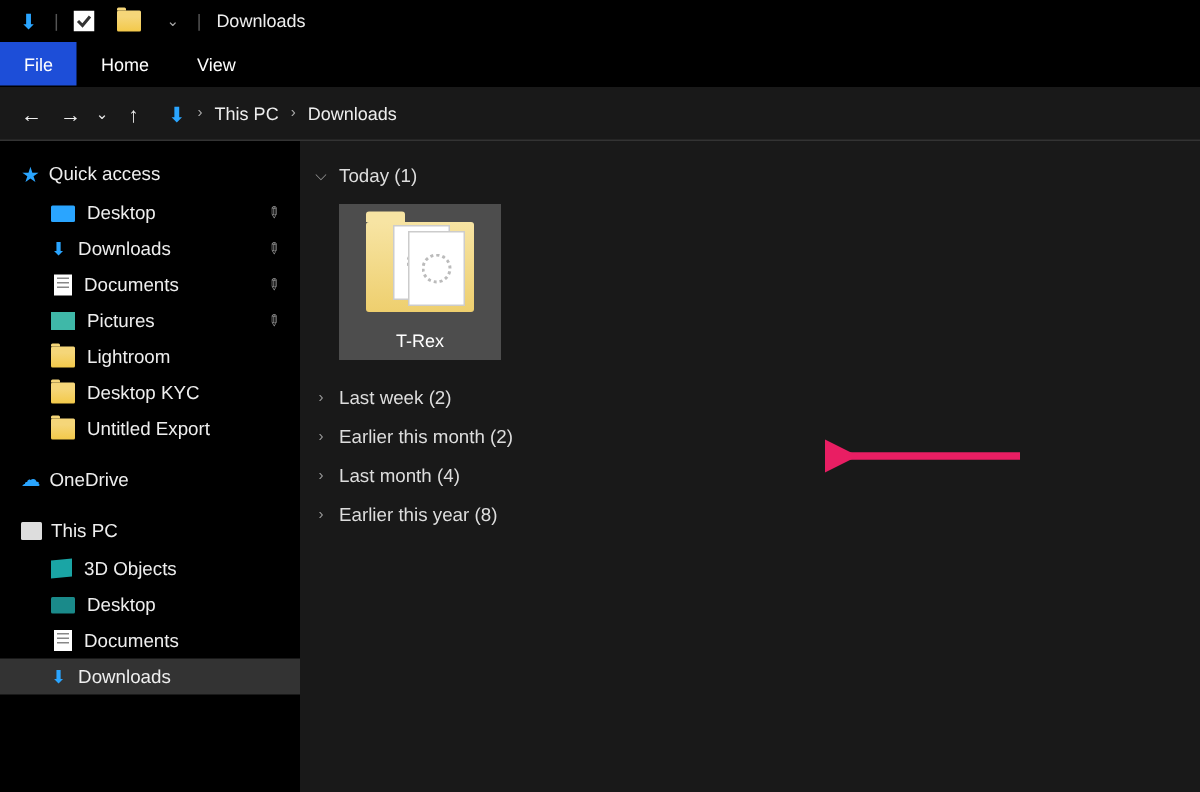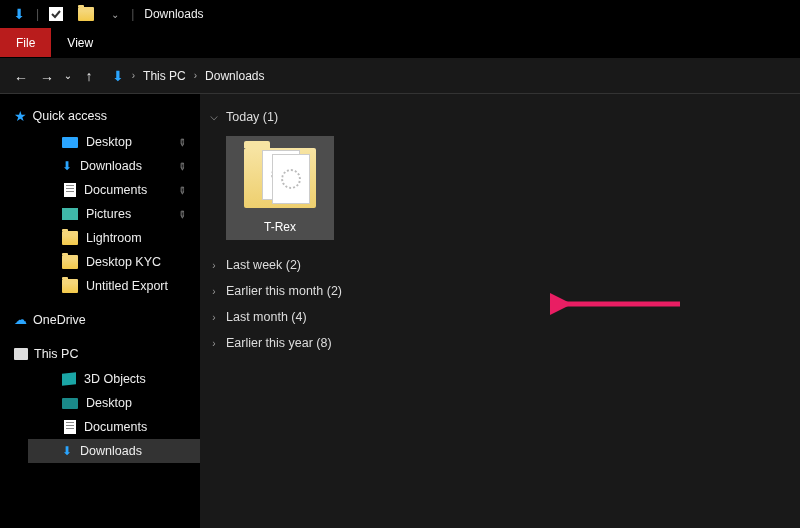--- a/index.html
+++ b/index.html
@@ -8,38 +8,38 @@
 
 .titlebar { height:28px; background:#000; display:flex; align-items:center; padding:0 4px; }
 .titlebar .tb-icon { width:18px; height:18px; margin:0 6px; display:flex; align-items:center; justify-content:center; }
 .dl-arrow { color:#2aa5ff; font-size:14px; }
 .tb-sep { color:#555; margin:0 2px; }
 .titlebar .title { margin-left:8px; font-size:12px; color:#eee; }
 
 
 .ribbon { height:30px; background:#000; display:flex; align-items:stretch; border-bottom:1px solid #000; }
 .ribbon .tab { padding:0 16px; display:flex; align-items:center; font-size:12px; color:#fff; cursor:pointer; }
-.ribbon .tab.file { background:#b91c1c; }
+.ribbon .tab.file { background:#1d4ed8; }
 .ribbon .tab.highlighted { border:3px solid #e91e63; padding:0 13px; }
 
 
 .navbar { height:36px; background:#191919; display:flex; align-items:center; padding:0 8px; border-bottom:1px solid #333; }
 .nav-btn { width:26px; height:26px; display:flex; align-items:center; justify-content:center; color:#eee; font-size:14px; cursor:pointer; }
 .nav-btn.small { font-size:10px; width:16px; }
 .breadcrumb { display:flex; align-items:center; gap:8px; margin-left:10px; color:#eee; font-size:12px; }
 .breadcrumb .crumb { cursor:pointer; }
 .breadcrumb .chev { color:#aaa; font-size:10px; }
 
 .workspace { display:flex; height:calc(528px - 28px - 30px - 36px); }
 
 
 .sidebar { width:200px; background:#000; padding:14px 0; overflow:hidden; }
 .side-group { margin-bottom:14px; }
 .side-header { display:flex; align-items:center; gap:6px; padding:0 12px 6px 14px; color:#eee; cursor:pointer; font-size:12.5px; }
-.side-item { display:flex; align-items:center; gap:8px; padding:4px 12px 4px 34px; color:#eee; cursor:pointer; font-size:12.5px; position:relative; height:24px;margin-left:28px; }
+.side-item { display:flex; align-items:center; gap:8px; padding:4px 12px 4px 34px; color:#eee; cursor:pointer; font-size:12.5px; position:relative; height:24px; }
 .side-item.selected { background:#333; }
 .side-item .pin { position:absolute; right:14px; color:#999; font-size:10px; transform:rotate(45deg); }
 .ico { width:16px; height:14px; display:inline-block; flex-shrink:0; }
 .star { color:#2aa5ff; font-size:14px; }
 .folder-y { background:linear-gradient(#f5d679 30%,#f3c94a); border-radius:1px; position:relative; }
 .folder-y::before { content:""; position:absolute; top:-2px; left:0; width:6px; height:2px; background:#f5d679; border-radius:1px 1px 0 0; }
 .monitor { width:16px; height:11px; background:#2aa5ff; border-radius:1px; position:relative; }
 .monitor.teal { background:#1a8a8a; }
 .doc { width:12px; height:14px; background:#fff; position:relative; margin-left:2px; }
 .doc::after { content:""; position:absolute; top:2px; left:2px; right:2px; height:1px; background:#888; box-shadow:0 3px 0 #888,0 6px 0 #888; }
@@ -87,20 +87,21 @@
   <span class="tb-icon">
       <span class="ico folder-y"></span>
     </span>
   <span class="tb-icon nav-btn small" style="color:#aaa">⌄</span>
   <span class="tb-sep">|</span>
   <span class="title">Downloads</span>
 </div>
 
 <div class="ribbon">
   <div class="tab file">File</div>
+  <div class="tab">Home</div>
   <div class="tab">View</div>
 </div>
 
 <div class="navbar">
   <div class="nav-btn">←</div>
   <div class="nav-btn">→</div>
   <div class="nav-btn small">⌄</div>
   <div class="nav-btn">↑</div>
   <div class="breadcrumb">
     <span class="dl-arrow">⬇</span>

